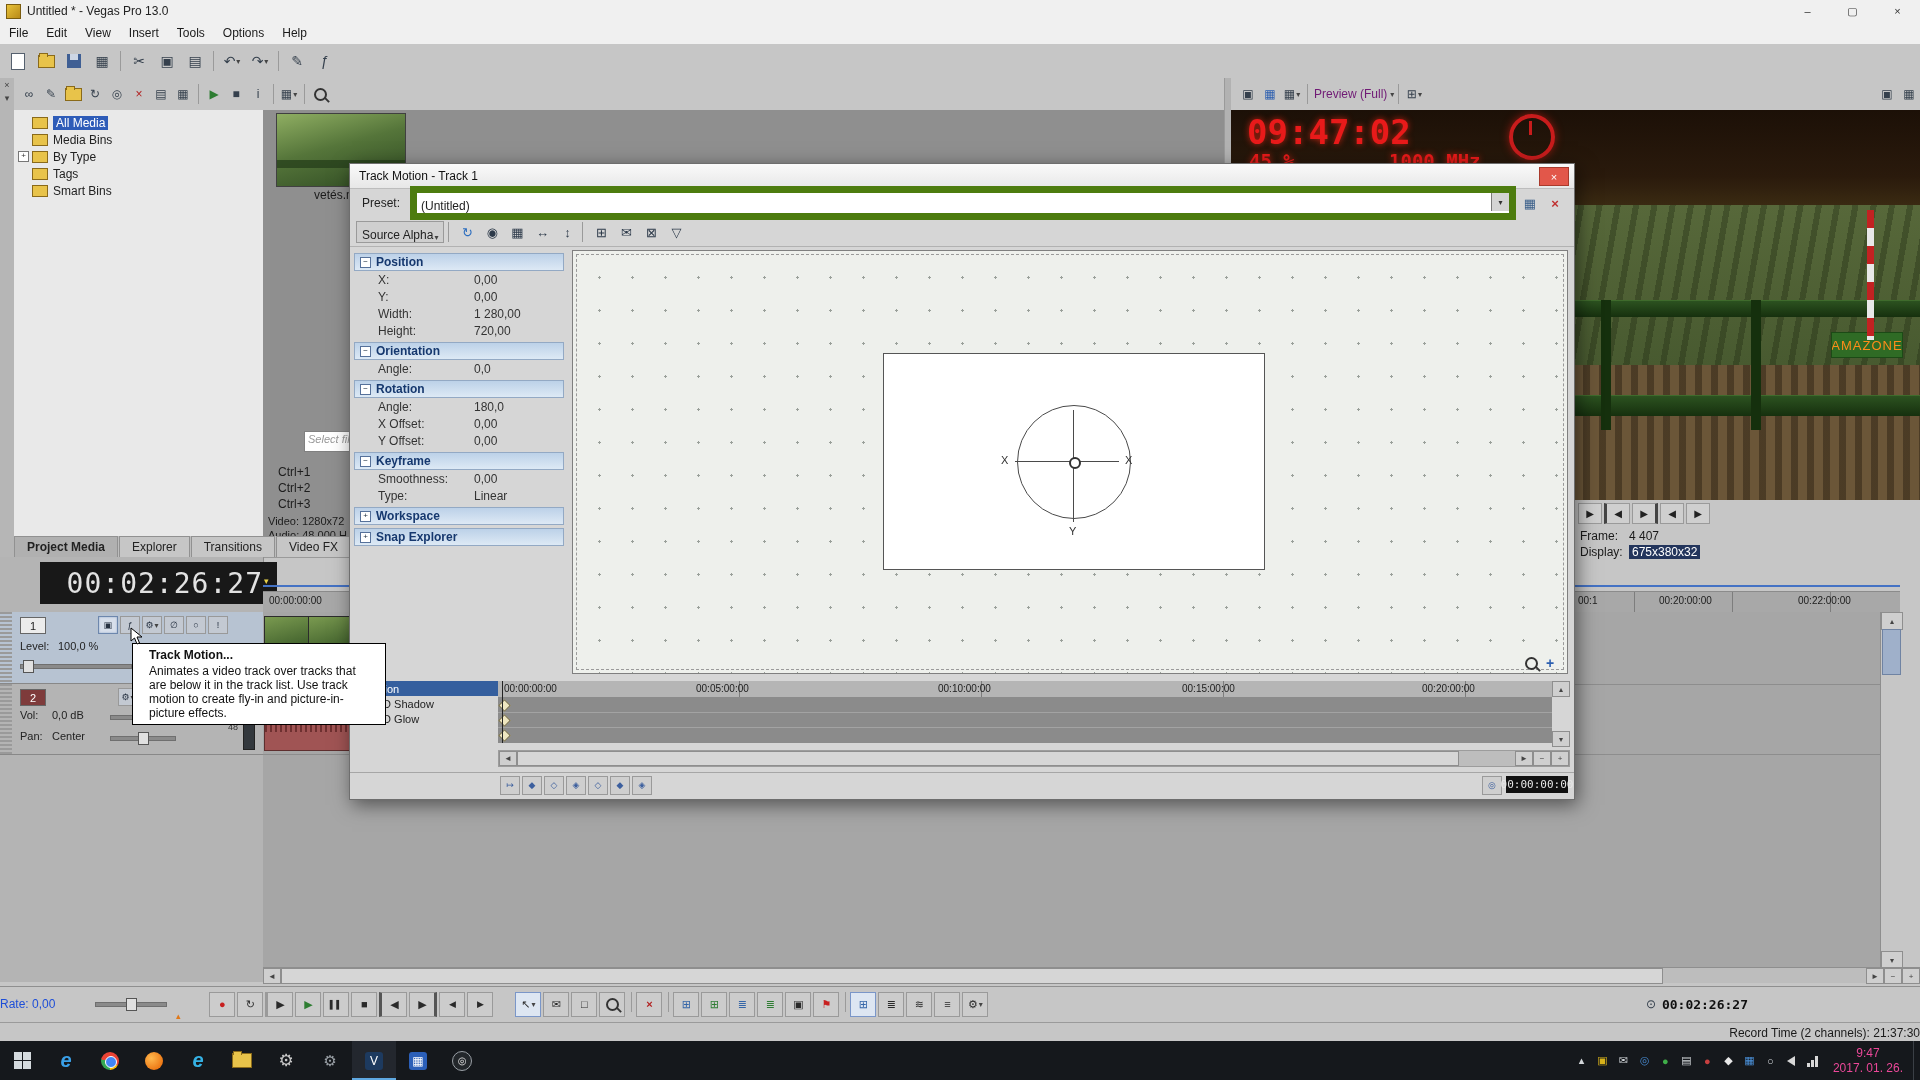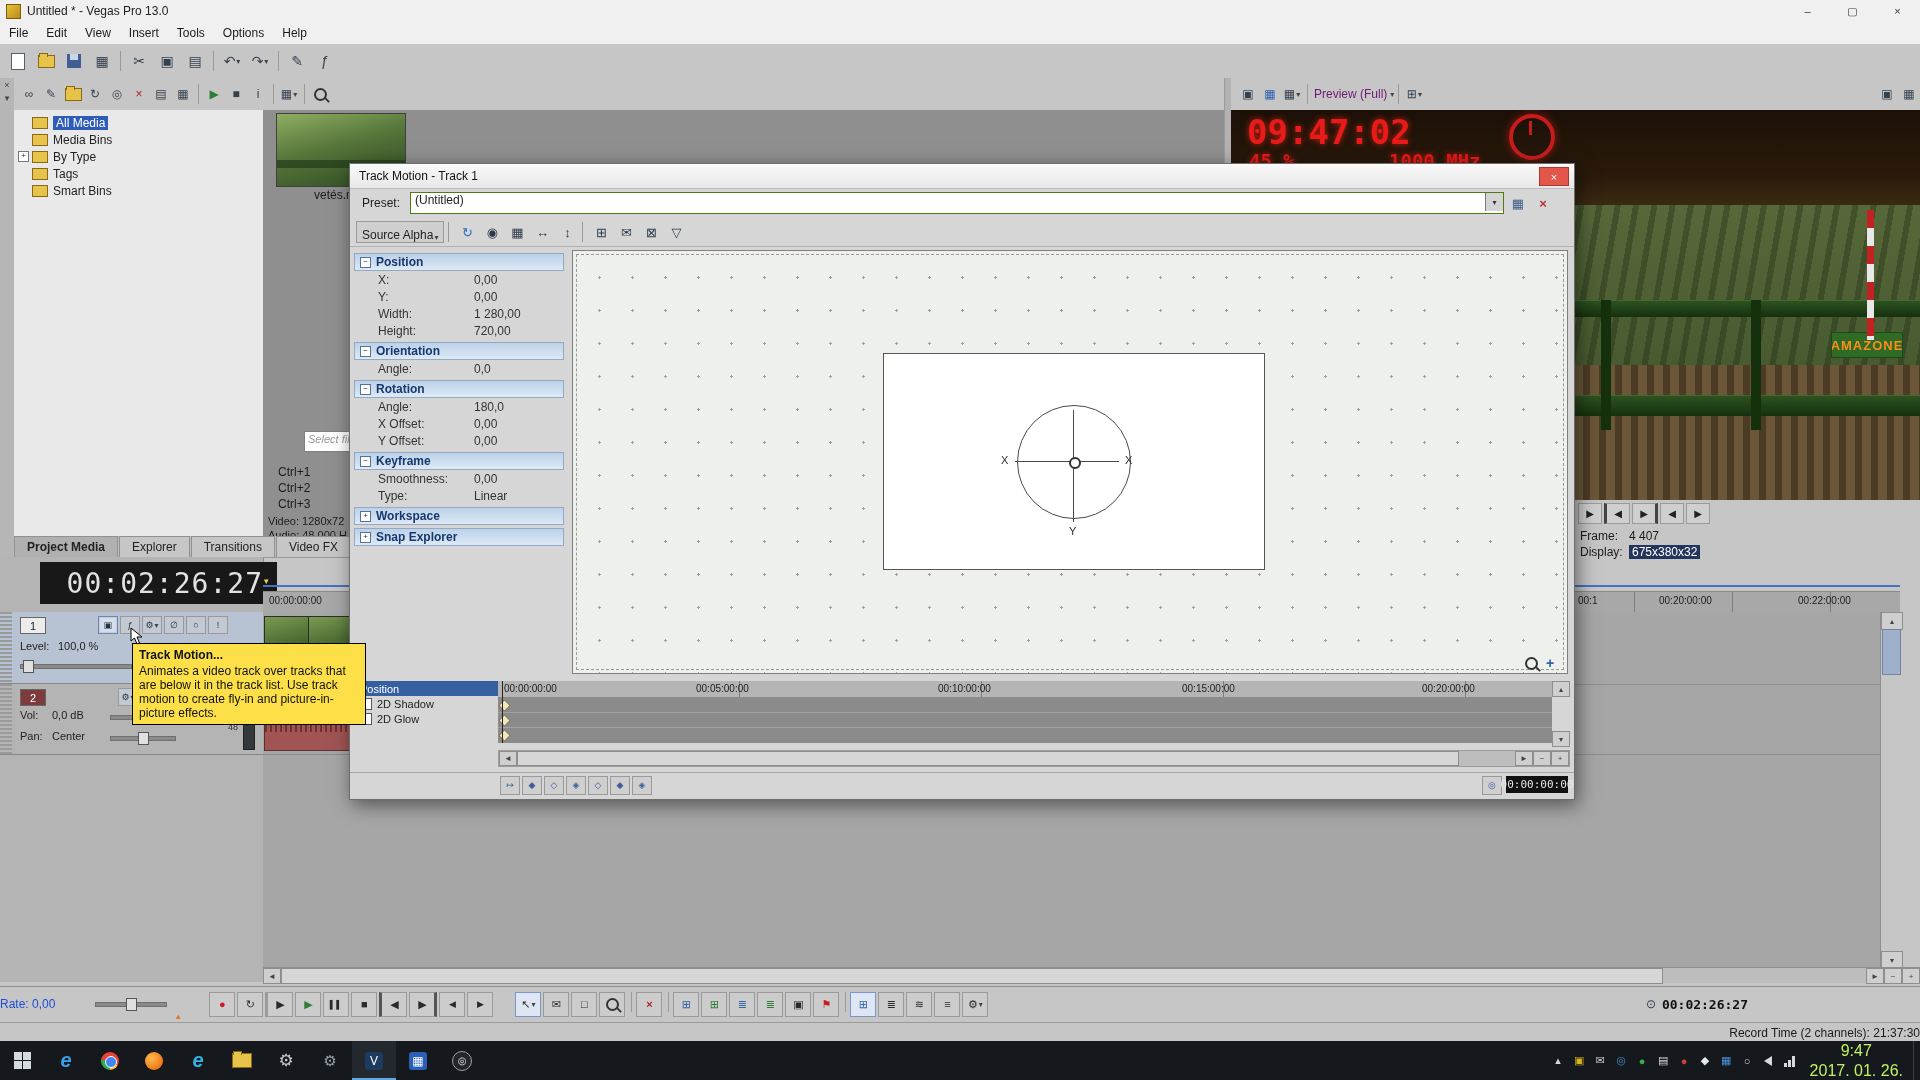--- a/index.html
+++ b/index.html
@@ -58,21 +58,21 @@
   
   #preview-video{left:1231px;top:110px;width:689px;height:390px;background:#0c0a08;overflow:hidden}
   .vid-sky{position:absolute;left:0;top:0;width:100%;height:95px;background:linear-gradient(180deg,#1c1007 0%,#2a1a0c 70%,#3a2a12 100%)}
   .vid-field{position:absolute;left:0;top:95px;width:100%;height:160px;background:linear-gradient(180deg,#57683a,#485a30);}
   .vid-field::after{content:"";position:absolute;inset:0;background:repeating-linear-gradient(100deg,rgba(30,40,16,.35) 0 6px,rgba(0,0,0,0) 6px 18px)}
   .vid-soil{position:absolute;left:0;top:255px;width:100%;height:135px;background:#6b5638}
   .vid-soil::after{content:"";position:absolute;inset:0;background:repeating-linear-gradient(90deg,rgba(50,38,22,.55) 0 7px,rgba(0,0,0,0) 7px 16px)}
   .beam{position:absolute;background:linear-gradient(180deg,#2c5220,#16300e);border-top:1px solid #3f6b2c}
   .post{position:absolute;width:10px;background:#15300d}
   .brandbox{position:absolute;height:24px;background:#2f6b25;border:1px solid #1c4a16;display:flex;align-items:center;justify-content:center;overflow:hidden}
-  .brandbox span{color:#ff8c1a;font-weight:bold;font-size:13px;letter-spacing:1px;white-space:nowrap}
+  .brandbox span{color:#ff8c1a;font-weight:normal;font-size:13px;letter-spacing:1px;white-space:nowrap}
   .pole{position:absolute;width:7px;background:repeating-linear-gradient(180deg,#c22222 0 18px,#e8e8e8 18px 36px)}
   .wheel{position:absolute;border-radius:50%;background:#1d1d1d;border:3px solid #343434}
   .led{font-family:"DejaVu Sans Mono",monospace;font-weight:bold;color:#e81a1a;text-shadow:0 0 6px rgba(240,40,20,.75);white-space:nowrap}
   #gauge{position:absolute;left:278px;top:4px;width:38px;height:38px;border:4px solid #c81c1c;border-radius:50%;box-shadow:0 0 8px rgba(220,30,20,.6)}
   #gauge::after{content:"";position:absolute;left:16px;top:3px;width:3px;height:14px;background:#c81c1c}
   #preview-transport{left:1231px;top:500px;width:689px;height:27px;background:#c6c6c6;border-bottom:1px solid #a0a0a0;display:flex;align-items:center;padding-left:347px}
   .ptb{width:22px;height:19px;display:inline-flex;align-items:center;justify-content:center;border:1px solid #9a9a9a;background:#cfcfcf;font-size:10px;color:#222;margin-right:2px}
   #preview-info{left:1231px;top:527px;width:689px;height:35px;background:#c6c6c6;font-size:12px;color:#1a1a1a}
   #disp-val{background:#23355c;color:#fff;padding:0 3px}
 
@@ -121,31 +121,31 @@
   .tk.active{background:#23272e;box-shadow:inset 0 -2px 0 #5fa8e0}
   .ball{width:18px;height:18px;border-radius:50%}
   .chrome-ball{background:conic-gradient(#ea4335 0 33%,#fbbc05 0 50%,#34a853 0 78%,#ea4335 0 100%);position:relative}
   .chrome-ball::after{content:"";position:absolute;left:4px;top:4px;width:10px;height:10px;border-radius:50%;background:#4285f4;border:1px solid #fff}
   .sq{width:18px;height:18px;display:flex;align-items:center;justify-content:center;border-radius:3px;font-size:12px;color:#fff}
   .tray{margin-left:auto;display:flex;align-items:center;height:100%}
   .tray-ic{width:21px;height:39px;display:flex;align-items:center;justify-content:center;color:#d2d6da;font-size:11px}
   .net{display:flex;align-items:flex-end;gap:1px;height:12px}
   .net i{width:3px;background:#d8d8d8}
   .vol{width:0;height:0;border-top:5px solid transparent;border-bottom:5px solid transparent;border-right:8px solid #d8d8d8}
-  .clock{color:#bef264;font-size:16px;text-align:center;line-height:1.25;padding:0 10px}
+  .clock{color:#ec4899;font-size:12px;text-align:center;line-height:1.25;padding:0 10px}
   #showdesk{width:6px;height:39px;border-left:1px solid #3a3f45}
 
   
   #dialog{left:349px;top:163px;width:1224px;height:635px;background:#d6d6d6;border:1px solid #6e6e6e;box-shadow:3px 5px 18px rgba(0,0,0,.5);z-index:40}
   #dlg-title{left:0;top:0;width:100%;height:24px;background:linear-gradient(#fafafa,#e7e7e7);border-bottom:1px solid #bdbdbd;display:flex;align-items:center}
   #dlg-title .t{font-size:12px;color:#111;margin-left:9px}
   #dlg-close{position:absolute;right:5px;top:3px;width:28px;height:17px;background:#e2574a;border:1px solid #a93a2c;color:#fff;font-size:11px;display:flex;align-items:center;justify-content:center}
   #dlg-preset{left:0;top:24px;width:100%;height:30px;display:flex;align-items:center}
   #dlg-preset .lab{font-size:12px;margin-left:12px;width:48px}
-  #preset-combo{width:1092px;height:20px;background:#fff;border:1px solid #4d7c0f;display:flex;align-items:flex-start;font-size:12px;position:relative}
+  #preset-combo{width:1092px;height:20px;background:#fff;border:7px solid #4d7c0f;display:flex;align-items:flex-end;font-size:12px;position:relative}
   #preset-combo .val{margin-left:4px}
   #preset-combo .dd{position:absolute;right:0;top:0;width:17px;height:18px;background:#d4d4d4;border-left:1px solid #7a7a7a;display:flex;align-items:center;justify-content:center;font-size:8px;color:#333}
   .dlgic{width:20px;height:20px;display:inline-flex;align-items:center;justify-content:center;border:1px solid transparent;font-size:13px;color:#2d3a4a;margin-left:3px}
   #dlg-toolbar{left:0;top:54px;width:100%;height:28px;display:flex;align-items:center;border-bottom:1px solid #b2b2b2}
   #srcalpha{margin-left:6px;height:20px;display:flex;align-items:flex-end;border:1px solid #9a9a9a;background:#cfcfcf;padding:0 5px;font-size:12px}
   #dlg-props{left:4px;top:86px;width:210px;height:420px}
   .sec{height:16px;background:linear-gradient(#bcd1e8,#dde9f5);border:1px solid #93a9c4;display:flex;align-items:center;margin-top:3px}
   .sec .pm{width:9px;height:9px;border:1px solid #56719a;background:#fff;font-size:8px;line-height:7px;text-align:center;margin:0 5px;color:#234}
   .sec .t{font-weight:bold;font-size:12px;color:#16386e}
   .prow{height:17px;display:flex;align-items:center;font-size:12px;color:#333}
@@ -170,21 +170,21 @@
   .kfsep{position:absolute;left:0;width:100%;height:1px;background:#a3a3a3}
   .kfdiamond{position:absolute;width:7px;height:7px;background:#efe7c0;border:1px solid #6d6548;transform:rotate(45deg)}
   #dlg-cursorline{position:absolute;left:152px;top:517px;width:1px;height:62px;background:#222}
   #dlg-vscroll{left:1202px;top:517px;width:16px;height:62px}
   #dlg-hscroll{left:148px;top:586px;width:1070px;height:15px;background:#bdbdbd;border:1px solid #9c9c9c;display:flex}
   #dlg-botbar{left:0;top:608px;width:100%;height:24px;border-top:1px solid #a6a6a6;display:flex;align-items:center}
   .kftype{width:18px;height:17px;display:inline-flex;align-items:center;justify-content:center;border:1px solid #9a9a9a;background:#cfcfcf;font-size:9px;color:#3c5f9e;margin-left:2px}
   #dlg-time{position:absolute;right:6px;top:3px;width:62px;height:17px;background:#111;color:#e8e8e8;font-family:"DejaVu Sans Mono",monospace;font-size:11px;display:flex;align-items:center;justify-content:center}
 
   
-  #tooltip{left:132px;top:643px;width:220px;background:#fde047;border:1px solid #000;padding:4px 6px;font-size:12px;color:#111;z-index:60}
+  #tooltip{left:132px;top:643px;width:220px;background:#ffffff;border:1px solid #000;padding:4px 16px;font-size:12px;color:#111;z-index:60}
   #tooltip .tt{font-weight:bold;margin-bottom:2px}
   #cursor{left:130px;top:627px;z-index:70}
   .yellowmark{position:absolute;font-size:9px;color:#e8d24a}
 </style>
 </head>
 <body>
 
 <div id="screen">
 
   <div id="titlebar" class="ab">

